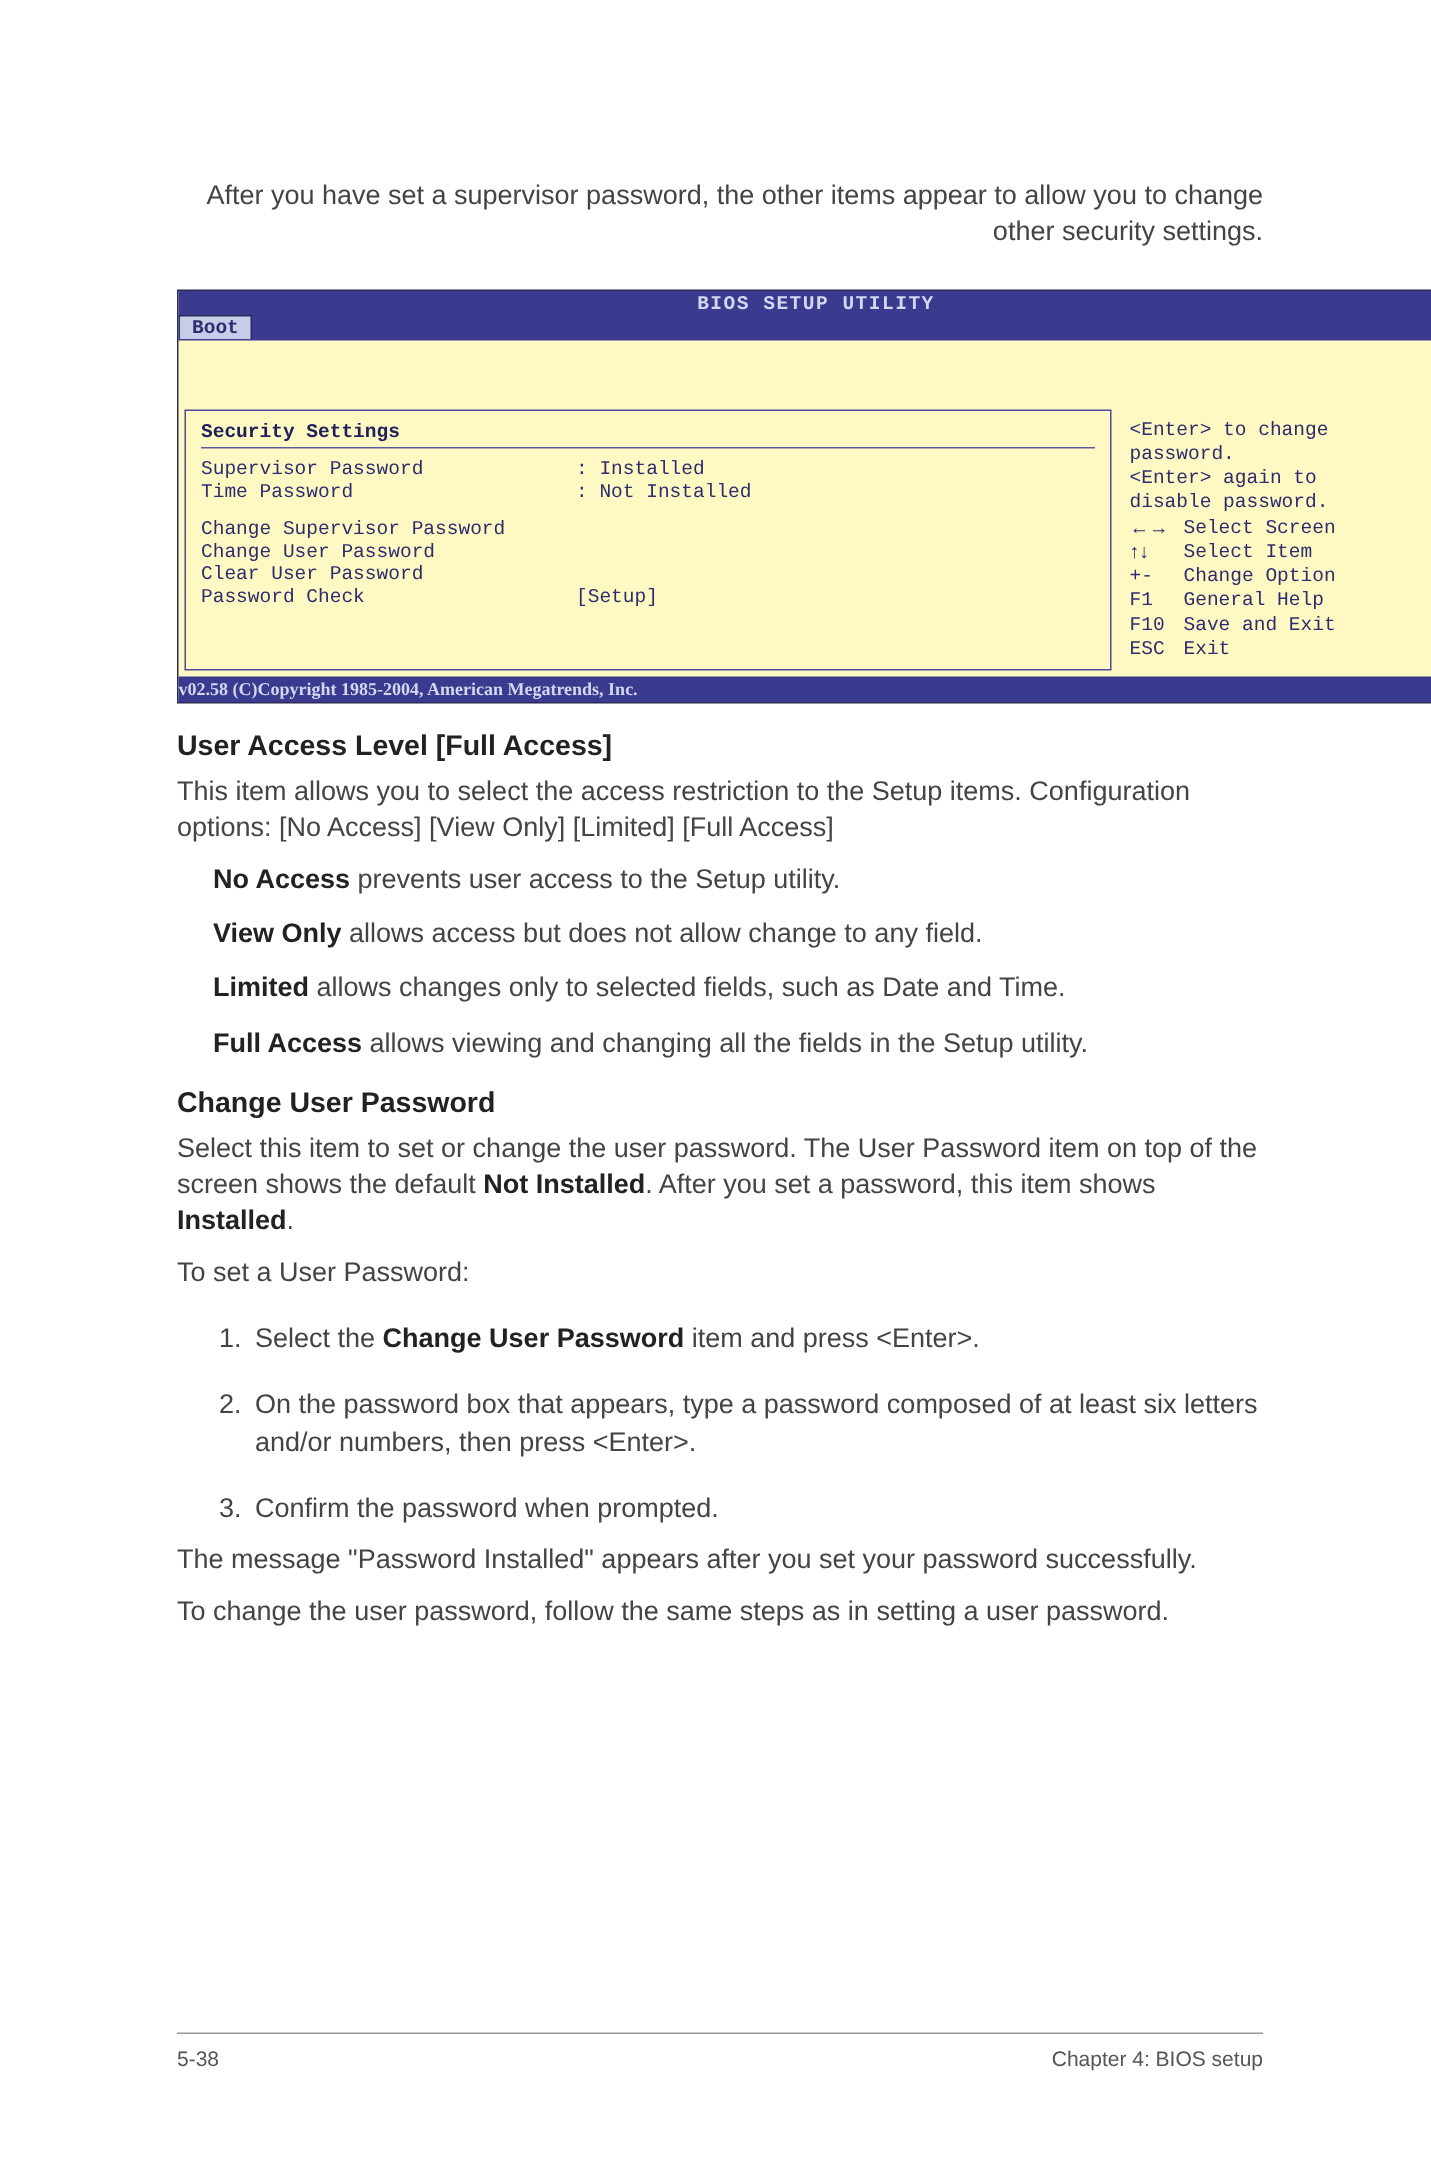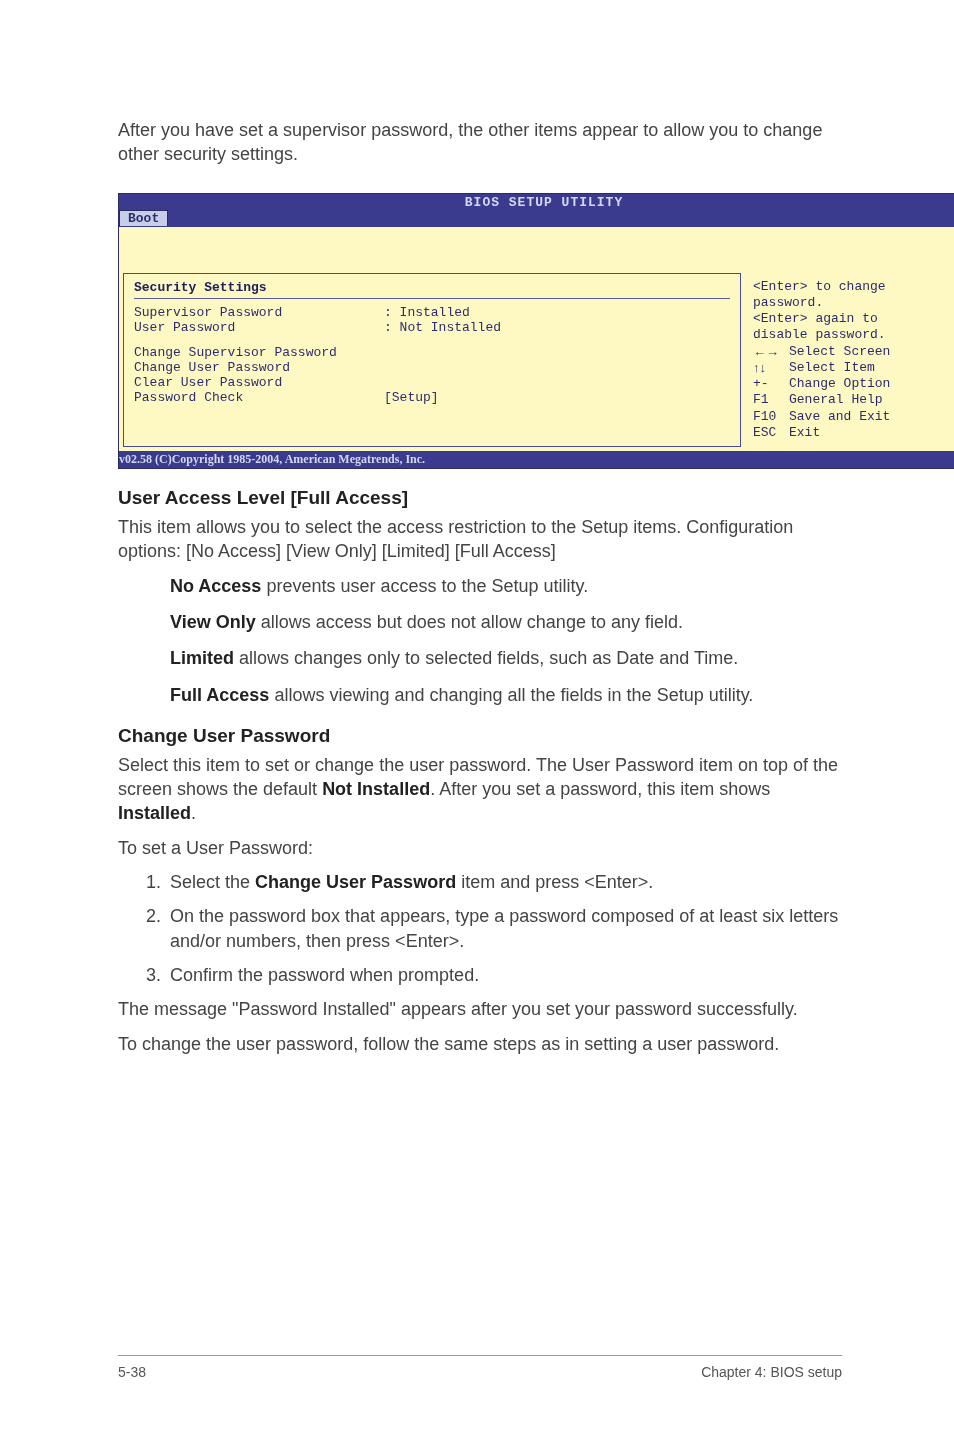--- a/index.html
+++ b/index.html
@@ -1,18 +1,18 @@
 <!DOCTYPE html>
 <html><head>
 <meta charset="utf-8">
 <style>
   * { margin: 0; padding: 0; box-sizing: border-box; }
   html, body { width: 954px; height: 1438px; background: #ffffff; font-family: Arial, Helvetica, sans-serif; color: #333333; }
   .page { padding: 118px 112px 0 118px; }
-  .intro { font-size: 18px; line-height: 1.35; color: #444; margin-bottom: 26px; }
+  .intro { font-size: 18px; line-height: 1.35; color: #444; margin-bottom: 26px; text-align: right; }
 
   
   .bios { border: 1px solid #2b2b5e; background: #fef9c3; width: 852px; font-family: "Courier New", monospace; font-size: 13px; color: #2c2c6e; }
   .bios-header { background: #3a3a8f; color: #c7cde8; text-align: center; padding: 1px 0; position: relative; }
   .bios-header .title { color: #d3d7ef; font-weight: bold; letter-spacing: 1px; }
   .bios-tabwrap { text-align: left; }
   .bios-tab { display: inline-block; background: #c7cde8; color: #2c2c6e; padding: 0 8px; font-weight: bold; margin-bottom: -1px; border: 1px solid #2b2b5e; border-bottom: none; }
   .bios-body { display: flex; margin-top: 42px; }
   .bios-left { flex: 1; border: 1px solid #4a4a9a; margin: 4px; padding: 6px 10px 40px 10px; position: relative; }
   .bios-right { width: 220px; margin: 4px 4px 4px 0; padding: 6px 8px; display: flex; flex-direction: column; justify-content: space-between; }
@@ -24,24 +24,24 @@
   .help-top { line-height: 1.25; }
   .help-bottom { line-height: 1.25; }
   .help-row { display: flex; gap: 6px; }
   .help-key { width: 30px; }
   .arrows-h, .arrows-v { font-family: Arial, sans-serif; }
   .bios-footer { background: #3a3a8f; color: #d3d7ef; font-weight: bold; font-size: 12px; padding: 1px 0; font-family: Liberation Serif, serif; }
 
   
   h3.sec { font-size: 19px; font-weight: bold; color: #222; margin-top: 18px; margin-bottom: 6px; }
   p.body { font-size: 18px; line-height: 1.35; color: #444; margin-bottom: 10px; }
-  .indent { margin-left: 52px; font-size: 18px; line-height: 1.35; color: #444; margin-bottom: 12px; }
+  .indent { margin-left: 24px; font-size: 18px; line-height: 1.35; color: #444; margin-bottom: 12px; }
   .b { font-weight: bold; color: #222; }
   ol.steps { list-style: decimal; margin-left: 22px; padding-left: 26px; }
-  ol.steps li { font-size: 18px; line-height: 1.35; color: #444; margin-bottom: 10px; padding-left: 4px; }
+  ol.steps li { font-size: 18px; line-height: 1.35; color: #444; margin-bottom: 10px; padding-left: 4px; margin-top: 20px; }
 
   .footer-rule { border: none; border-top: 1px solid #999; margin-top: 40px; }
   .page-footer { display: flex; justify-content: space-between; font-size: 14px; color: #555; padding: 8px 0 0 0; }
 
   .footer-area { position: absolute; bottom: 58px; left: 118px; right: 112px; }
 </style>
 </head>
 <body>
 
 <div class="page">
@@ -53,21 +53,21 @@
       <div class="bios-tabwrap"><span class="bios-tab">Boot</span></div>
     </div>
     <div class="bios-body">
       <div class="bios-left">
         <div class="sec-head">Security Settings</div>
         <div class="bios-row">
           <span class="lbl">Supervisor Password</span>
           <span class="val">: Installed</span>
         </div>
         <div class="bios-row">
-          <span class="lbl">User Password</span>
+          <span class="lbl">Time Password</span>
           <span class="val">: Not Installed</span>
         </div>
         <div class="bios-spacer"></div>
         <div class="bios-row">
             <span>Change Supervisor Password</span>
           </div>
         <div class="bios-row">
             <span>Change User Password</span>
           </div>
         <div class="bios-row">

